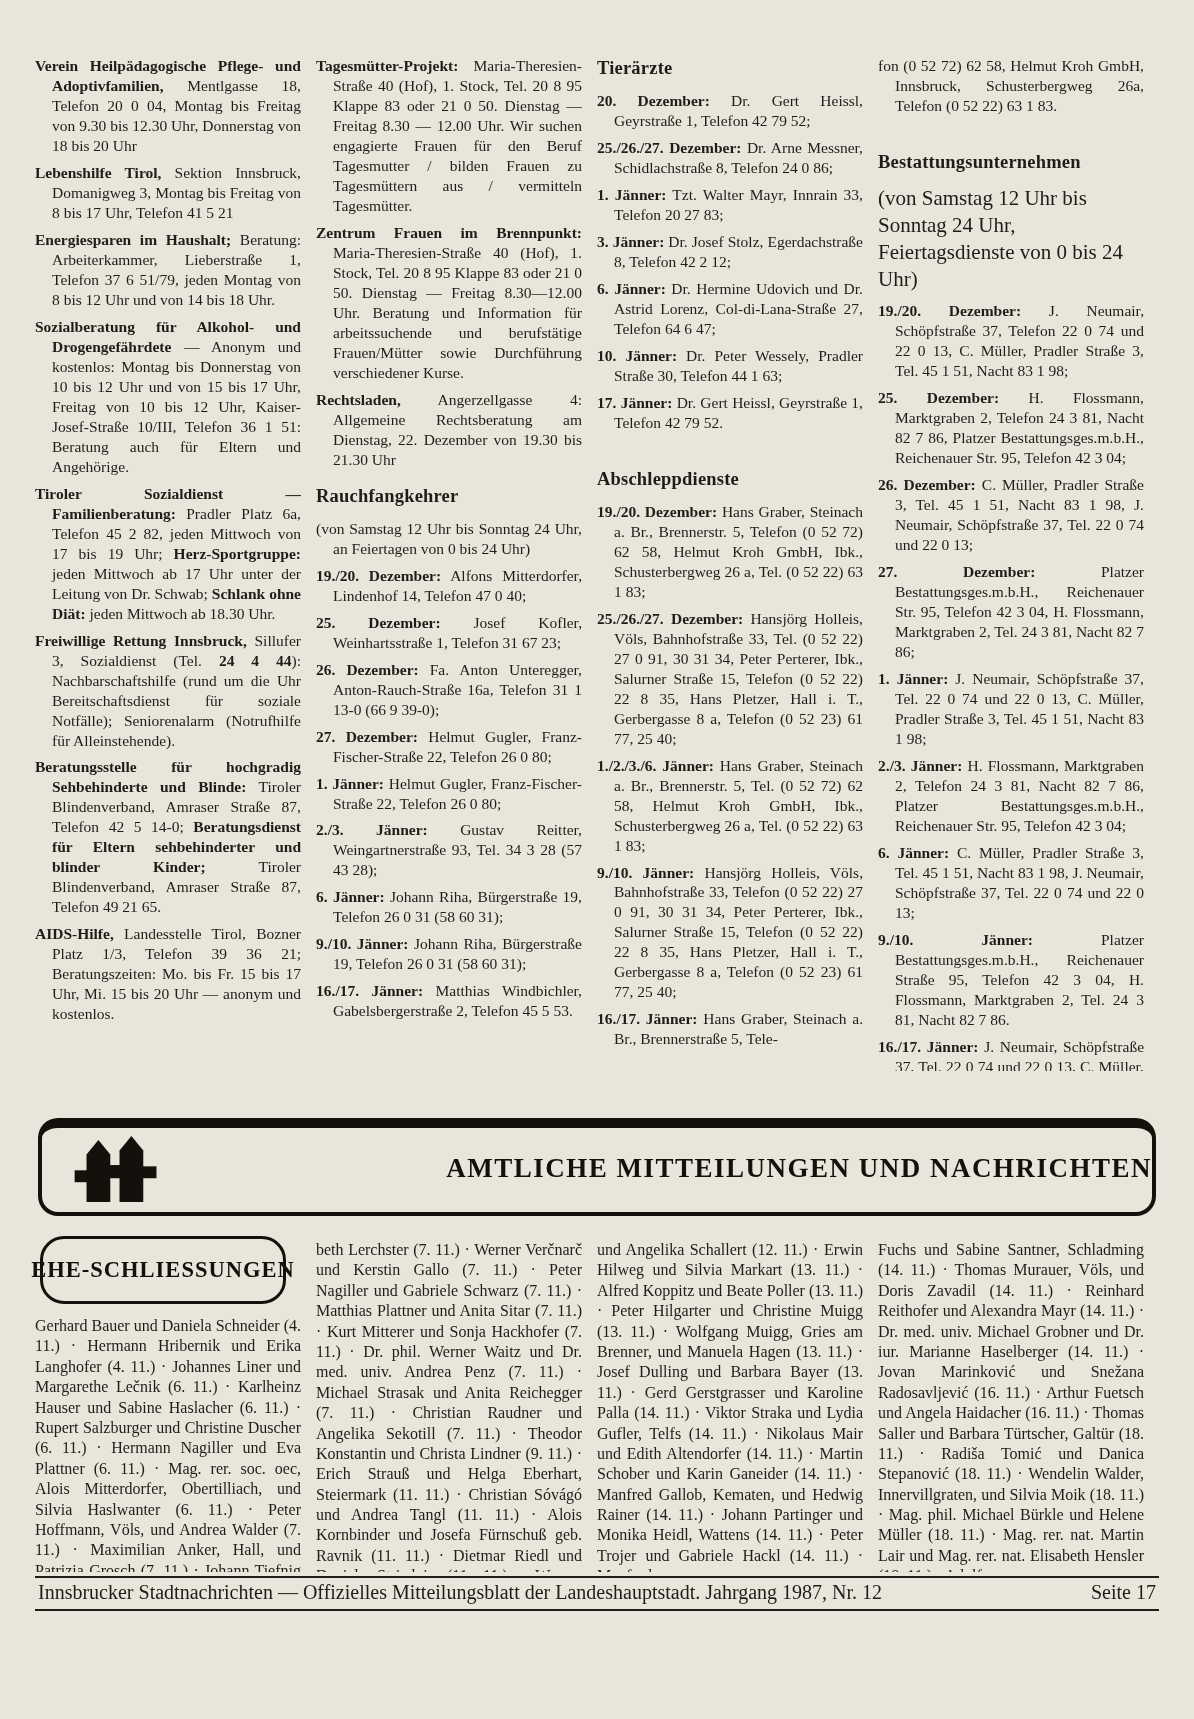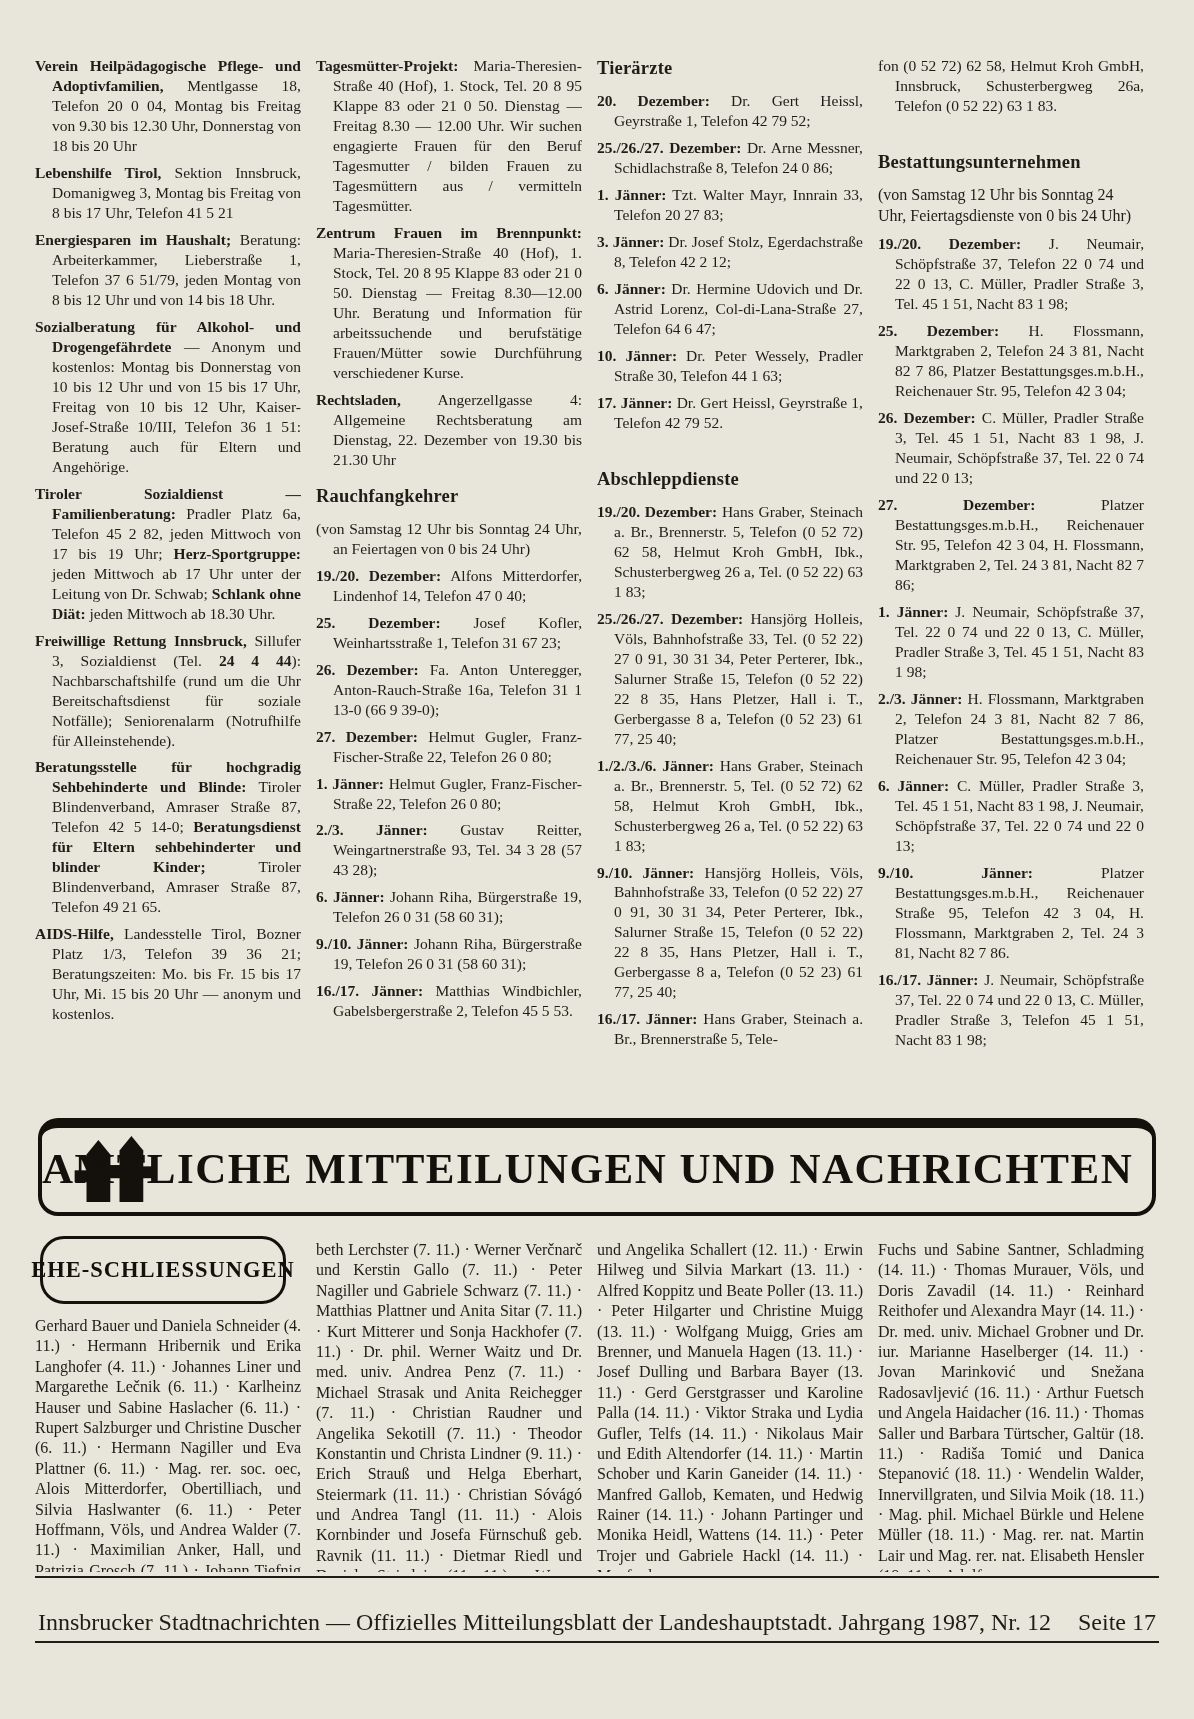--- a/index.html
+++ b/index.html
@@ -19,38 +19,38 @@
   #dcol3{left:597px;}
   #dcol4{left:878px;}
   .entry{
     margin:0 0 7px 0;
     font-size:15.5px;line-height:1.29;
     text-align:justify;
     padding-left:17px;text-indent:-17px;
   }
   .note{
     margin:0 0 8px 0;
-    font-size:16px;line-height:1.29;
+    font-size:21px;line-height:1.29;
   }
   .b{font-weight:bold;}
   .dir-heading{
     font-size:18.5px;font-weight:bold;
     margin:16px 0 12px 0;letter-spacing:.2px;
   }
   .dir-heading.first{margin-top:2px;}
   .dir-heading.lg{margin-top:36px;}
   
   .banner{
     position:absolute;left:38px;top:1118px;width:1110px;height:84px;
     border:4px solid #14110d;border-top-width:10px;border-radius:20px;
   }
   .banner-logo{position:absolute;left:30px;top:8px;height:66px;}
   .banner-title{
     position:absolute;left:0;right:0;top:50%;transform:translateY(-54%);
-    text-align:left;font-size:43px;font-weight:bold;letter-spacing:1.5px;
+    text-align:right;font-size:27px;font-weight:bold;letter-spacing:1.5px;
     color:#14110d;white-space:nowrap;
   }
   
   .ehe-badge{
     position:absolute;left:40px;top:1236px;width:240px;height:62px;
     border:3.5px solid #14110d;border-radius:24px;
     display:flex;flex-direction:row;align-items:center;justify-content:center;
     font-weight:bold;font-size:22.5px;line-height:1.12;letter-spacing:1px;
     color:#14110d;
   }
@@ -60,21 +60,21 @@
   }
   #mcol1{left:35px;top:1316px;height:256px;}
   #mcol2{left:316px;top:1240px;height:332px;}
   #mcol3{left:597px;top:1240px;height:332px;}
   #mcol4{left:878px;top:1240px;height:332px;}
   
   .footer{position:absolute;left:35px;top:1576px;width:1124px;}
   .rule{border:0;border-top:2px solid #201d19;margin:0;}
   .footer-text{
     display:flex;justify-content:space-between;
-    font-size:24px;padding:3px 3px 5px 3px;margin-top:28px;
+    font-size:20px;padding:3px 3px 5px 3px;
   }
 </style>
 </head>
 <body>
 
 <div class="page">
 
   <div class="dir-col" id="dcol1">
       <p class="entry"><span class="b">Verein Heilpädagogische Pflege- und Adoptivfamilien,</span><span> Mentlgasse 18, Telefon 20 0 04, Montag bis Freitag von 9.30 bis 12.30 Uhr, Donnerstag von 18 bis 20 Uhr</span></p>
       <p class="entry"><span class="b">Lebenshilfe Tirol,</span><span> Sektion Innsbruck, Domanigweg 3, Montag bis Freitag von 8 bis 17 Uhr, Telefon 41 5 21</span></p>

